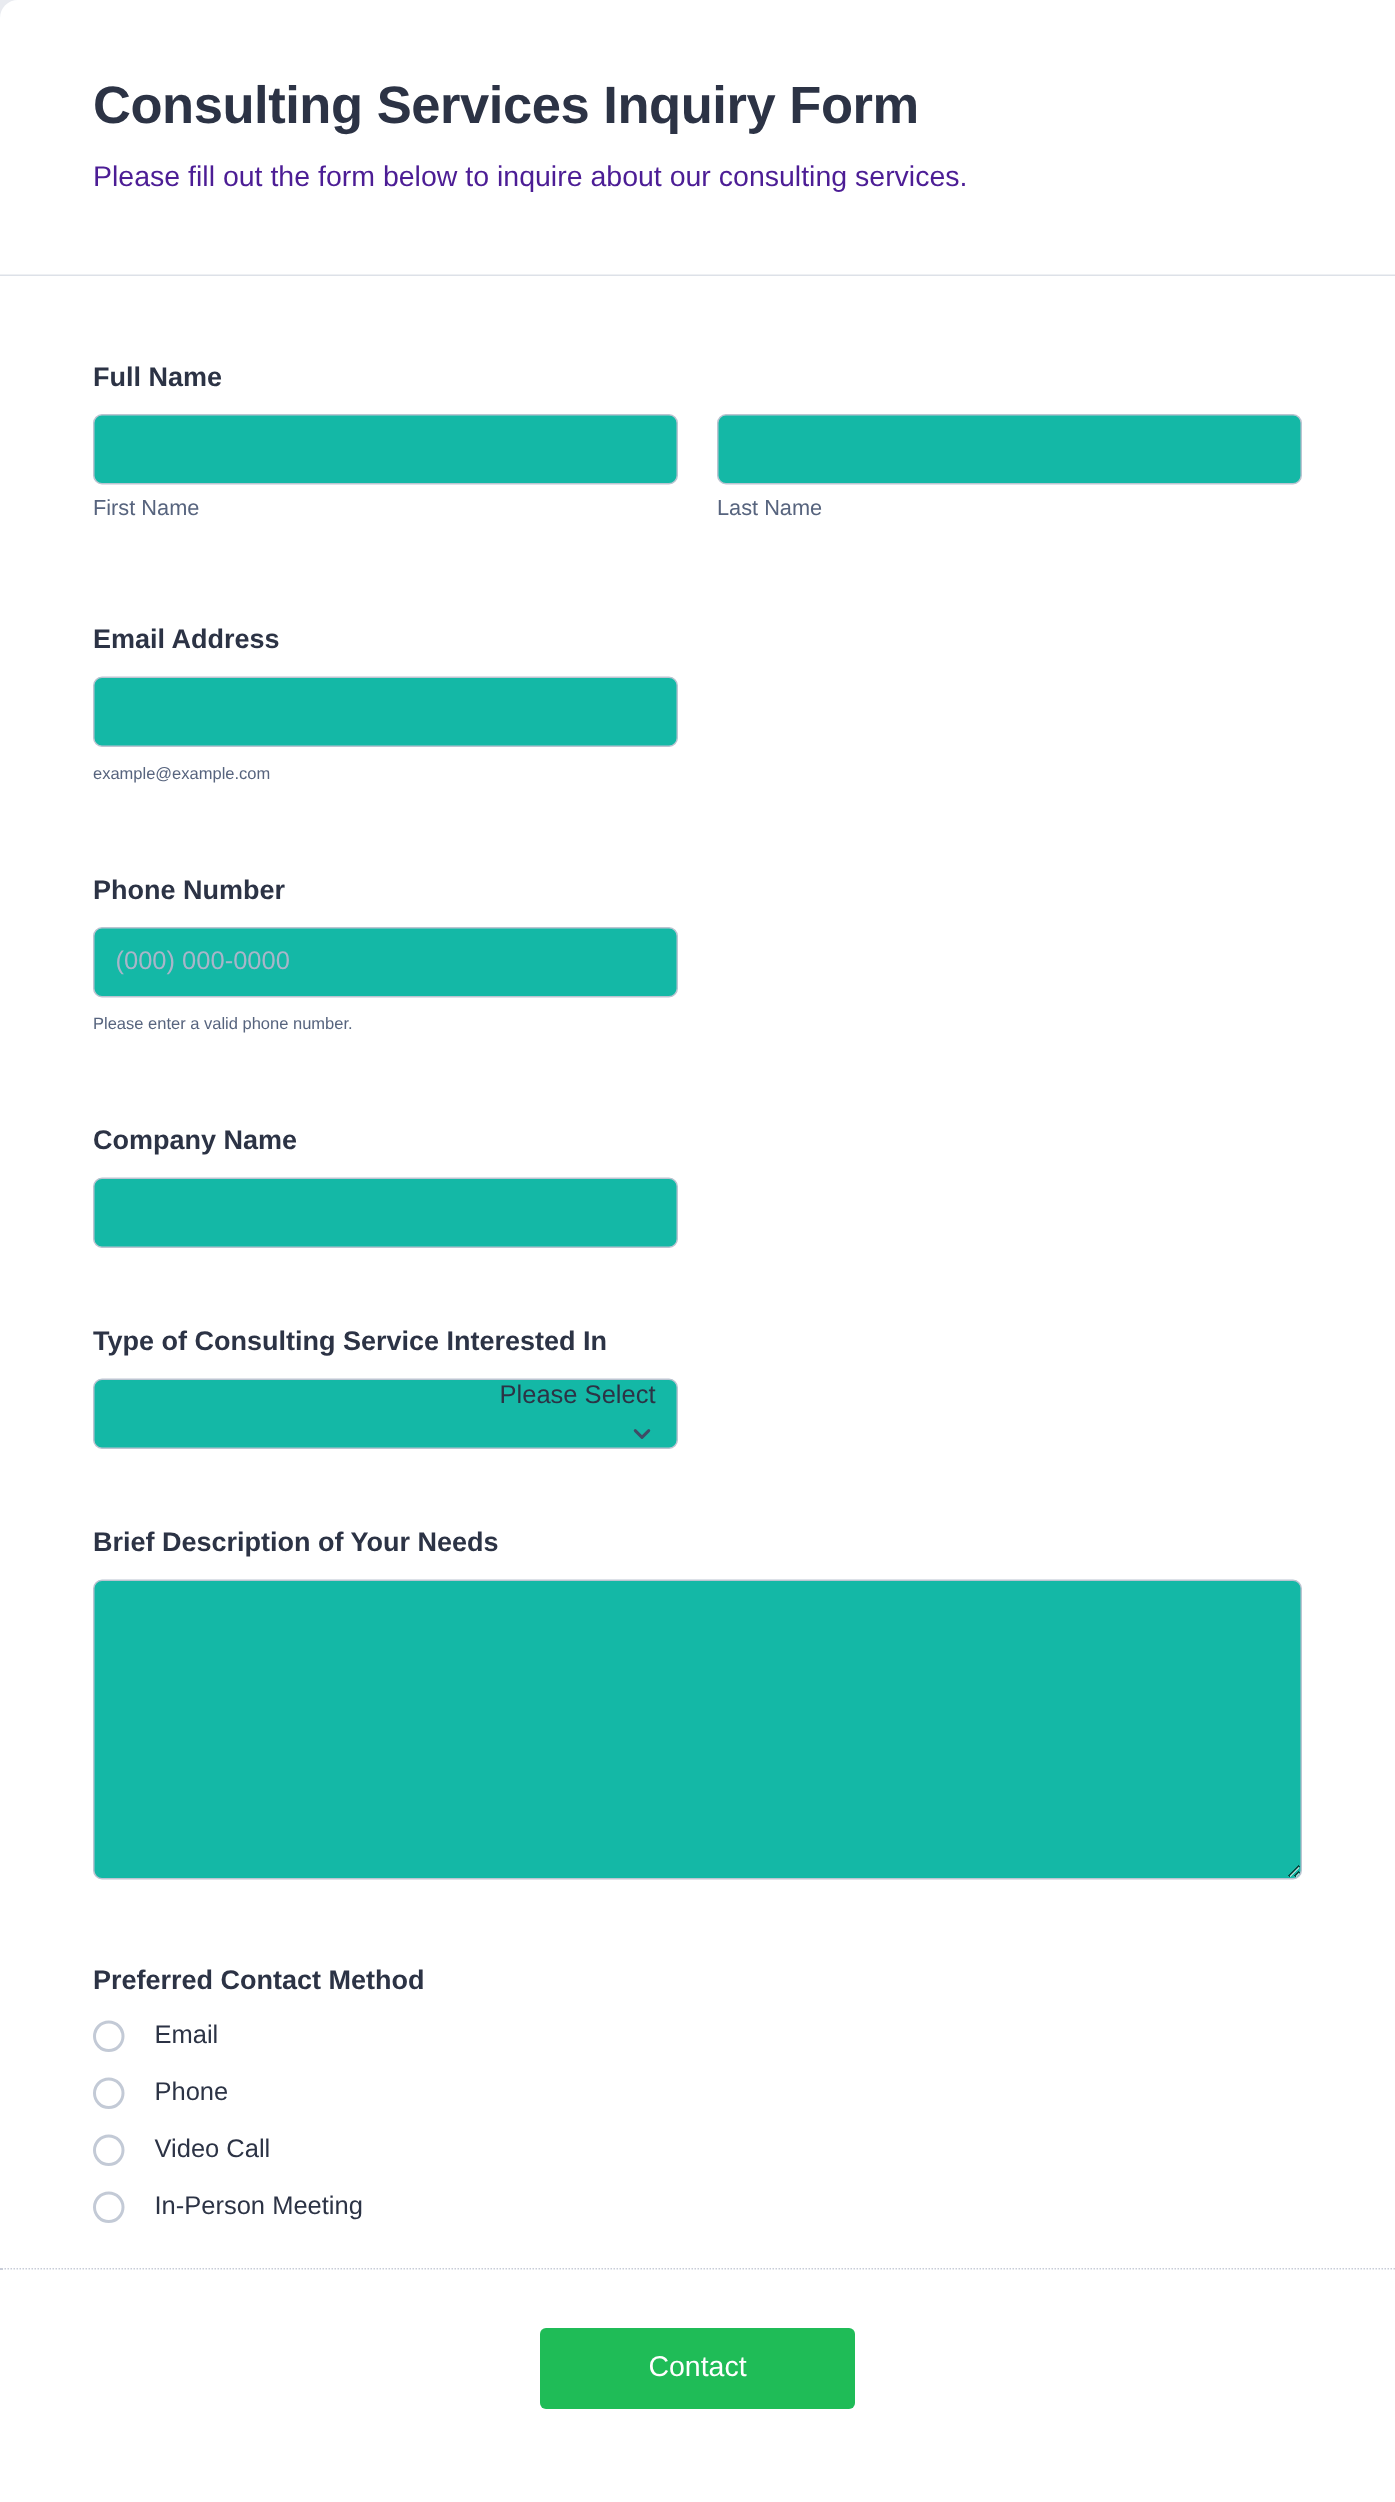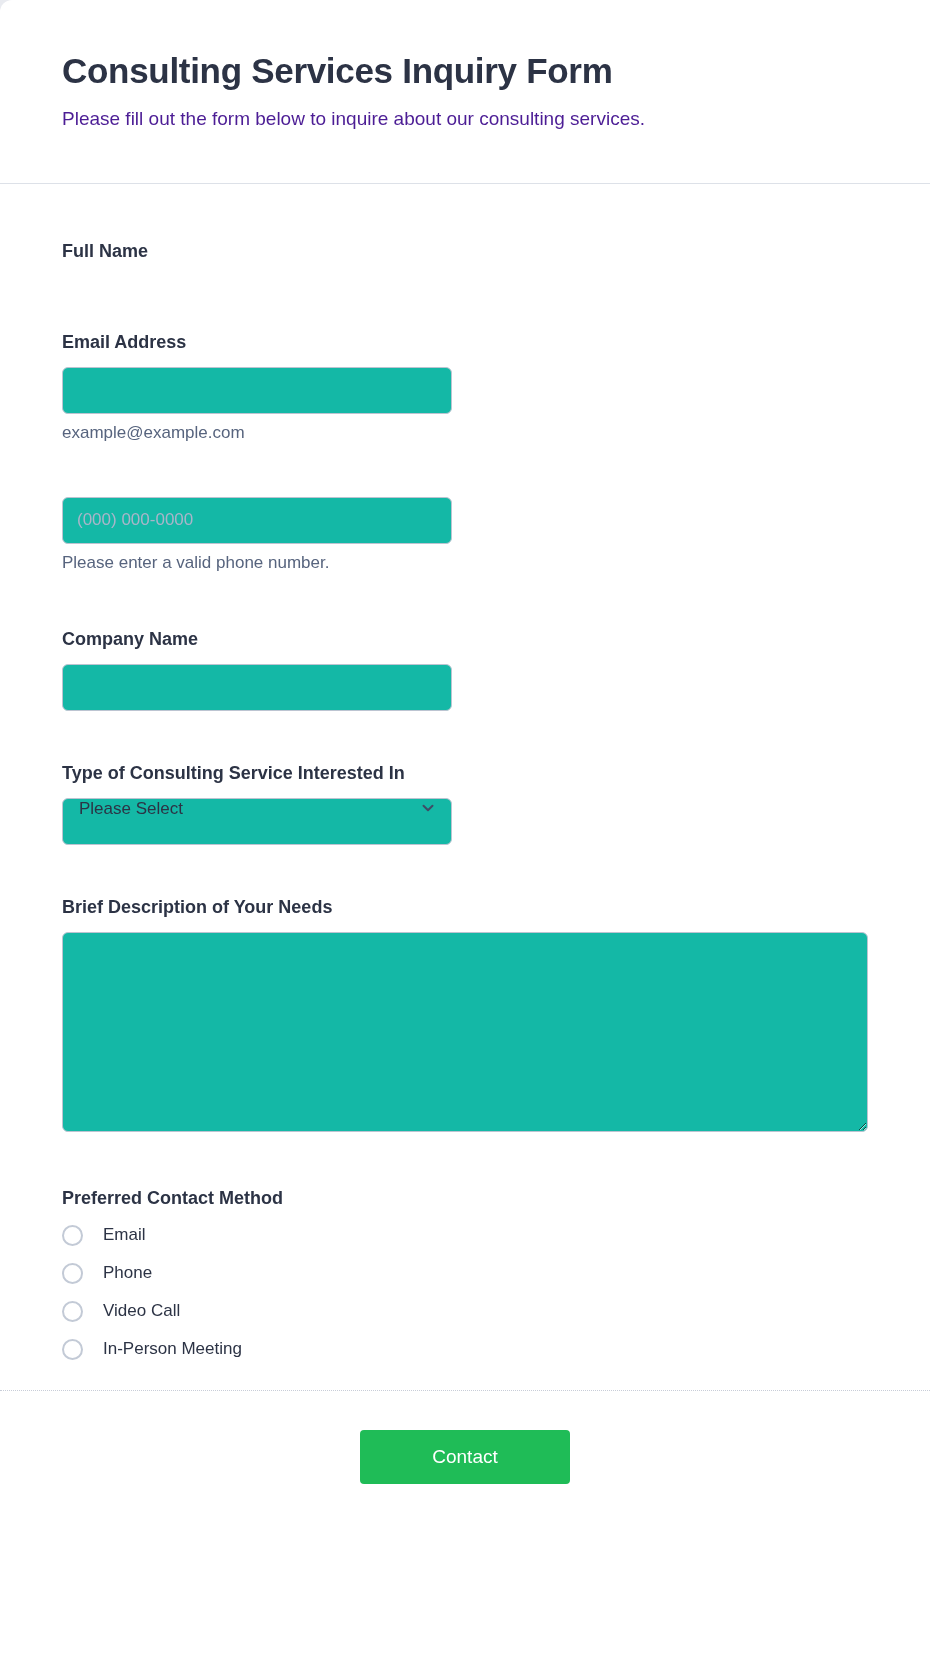--- a/index.html
+++ b/index.html
@@ -78,33 +78,34 @@
   .name-col { flex: 1; }
   .name-col .text-input { width: 100%; }
   .sublabel {
     margin-top: 8px;
     font-size: 14.5px;
     line-height: 17px;
     color: #57647e;
   }
   .hint {
     margin-top: 10px;
-    font-size: 17px;
+    font-size: 11px;
     line-height: 17px;
     color: #57647e;
   }
   
   .select-box {
     width: 390px;
     height: 47px;
     display: flex;
-    align-items: flex-start;
+    align-items: flex-end;
     justify-content: space-between;
     padding: 0 14px 0 16px;
     cursor: pointer;
+    flex-direction: column;
   }
   .select-value { color: #2c3345; }
   .chevron { width: 18px; height: 18px; display: block; }
   
   .textarea-input {
     width: 100%;
     height: 200px;
     padding: 10px 12px;
     resize: both;
     outline: none;
@@ -162,29 +163,40 @@
 
   <header class="form-header">
     <h1 class="form-title">Consulting Services Inquiry Form</h1>
     <p class="form-subtitle">Please fill out the form below to inquire about our consulting services.</p>
   </header>
 
   <main class="form-body">
 
     <section class="question q-name">
       <span class="q-label">Full Name</span>
+      <div class="name-row">
+        <div class="name-col">
+          <input type="text" class="text-input" value="" style="">
+          <div class="sublabel">First Name</div>
+        </div>
+        <div class="name-col">
+          <input type="text" class="text-input" value="" style="">
+          <div class="sublabel">Last Name</div>
+        </div>
+      </div>
     </section>
 
     <section class="question q-email">
       <span class="q-label">Email Address</span>
       <input type="text" class="text-input" value="" style="">
       <div class="hint">example@example.com</div>
     </section>
 
     <section class="question q-phone">
+      <span class="q-label">Phone Number</span>
       <input type="text" class="text-input" placeholder="(000) 000-0000" style="">
       <div class="hint">Please enter a valid phone number.</div>
     </section>
 
     <section class="question q-company">
       <span class="q-label">Company Name</span>
       <input type="text" class="text-input" value="" style="">
     </section>
 
     <section class="question q-type">

